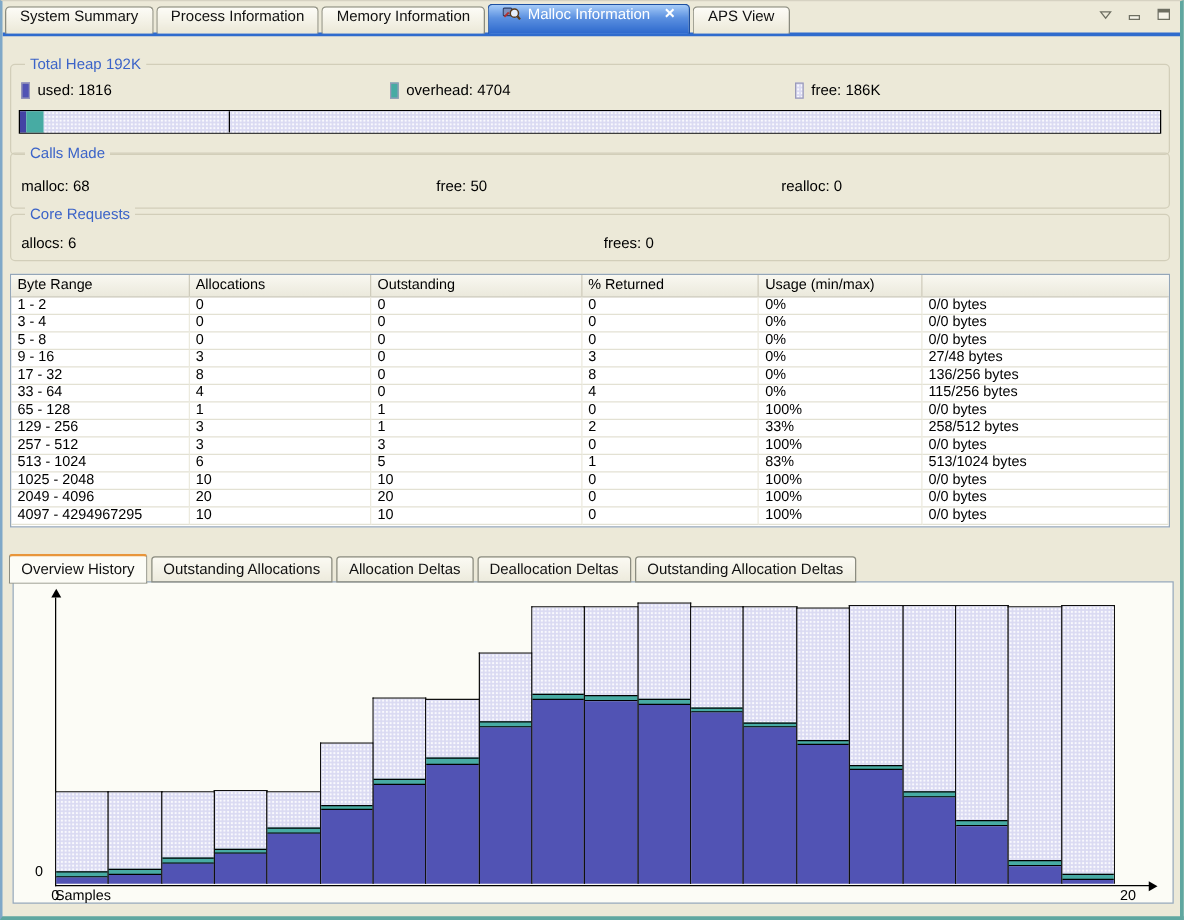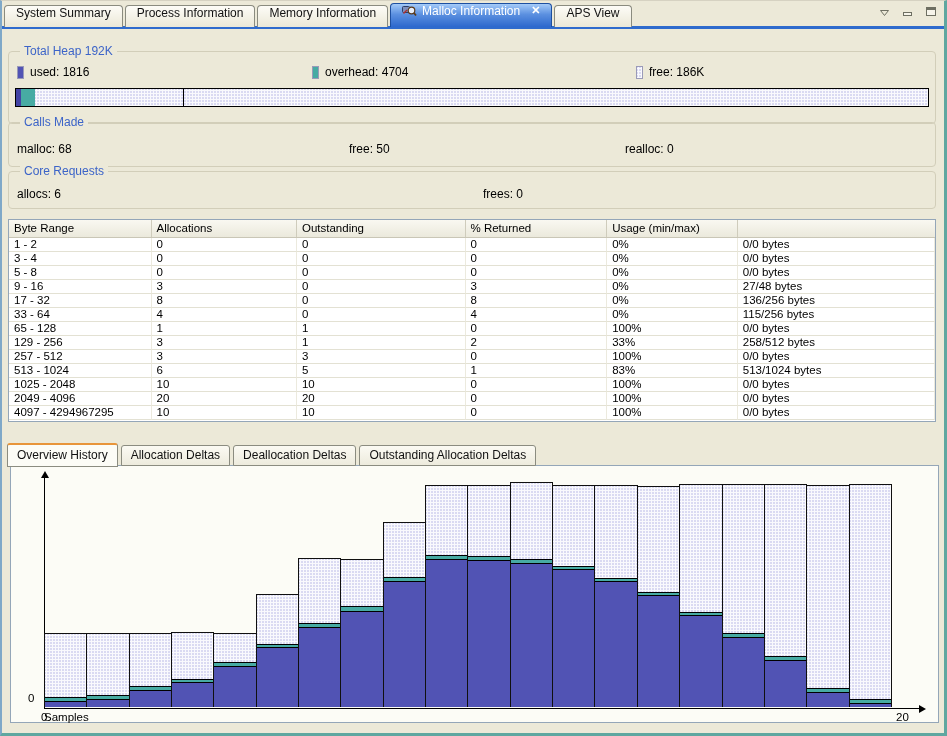--- a/index.html
+++ b/index.html
@@ -330,20 +330,21 @@
           <div class="td">10</div>
           <div class="td">0</div>
           <div class="td">100%</div>
           <div class="td">0/0 bytes</div>
         </div>
       </div>
   </div>
 
   <div class="btabbar">
       <div class="btab active">Overview History</div>
+      <div class="btab">Outstanding Allocations</div>
       <div class="btab">Allocation Deltas</div>
       <div class="btab">Deallocation Deltas</div>
       <div class="btab">Outstanding Allocation Deltas</div>
     </div>
 
   <div class="chart">
     <div class="yaxis"></div>
     <div class="yarrow"></div>
     <div class="xaxis"></div>
     <div class="xarrow"></div>

